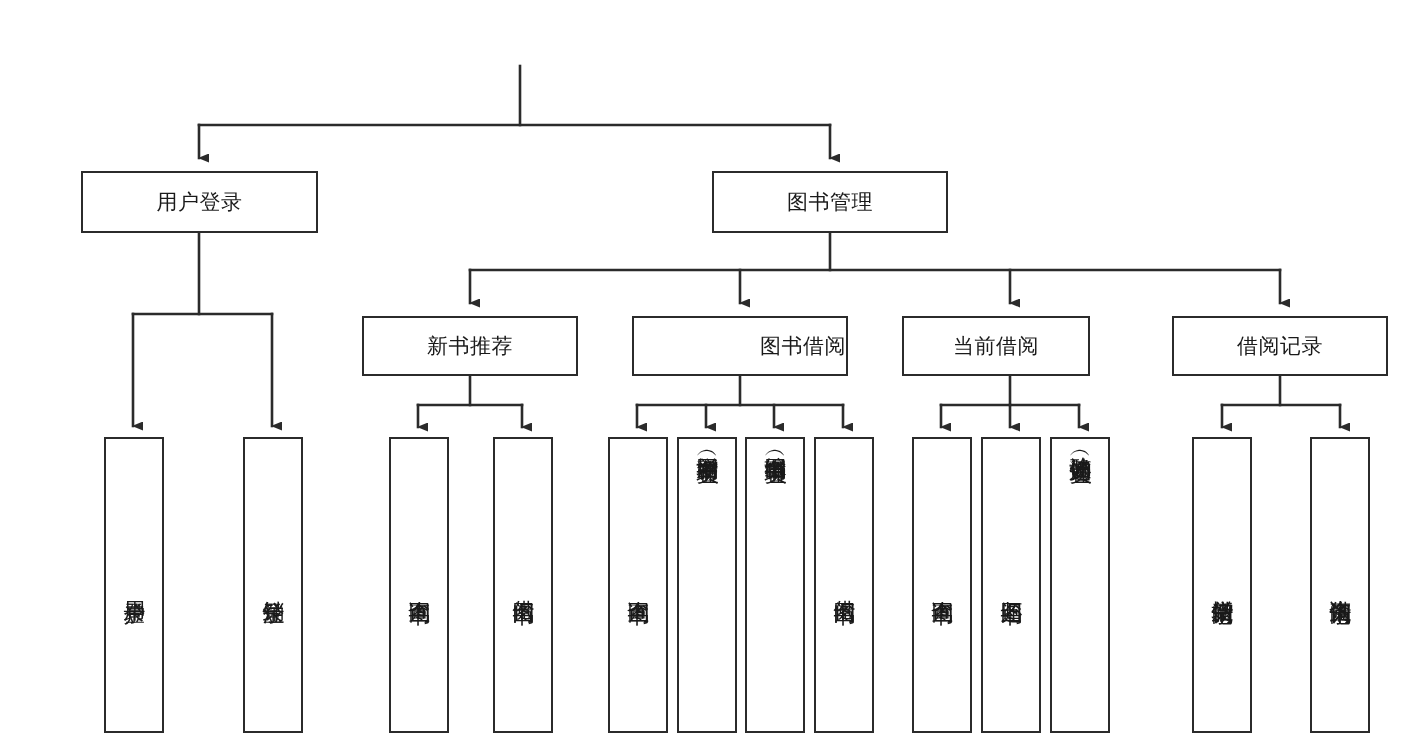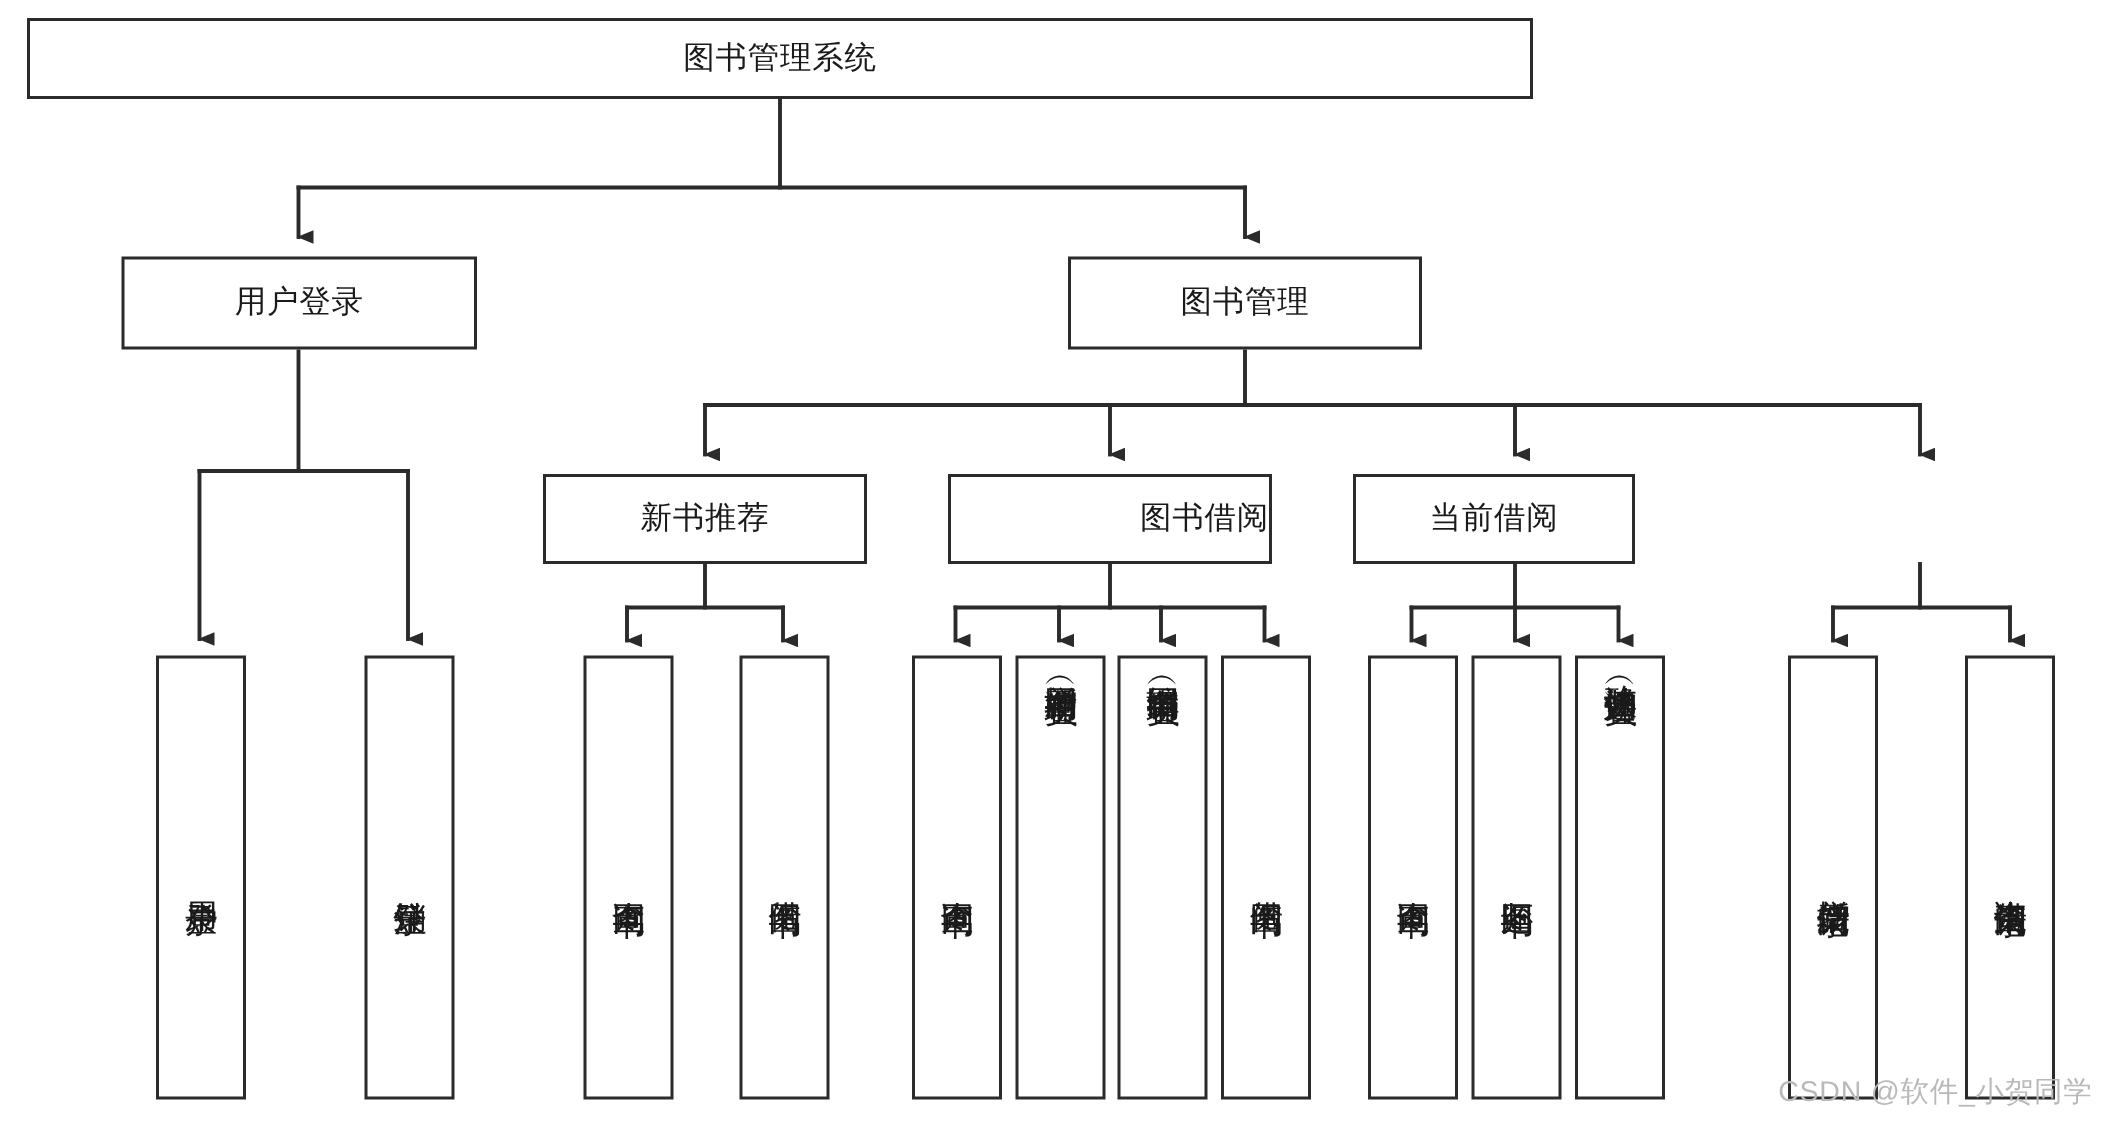--- a/index.html
+++ b/index.html
@@ -124,40 +124,40 @@
       <path d="M1010,405 L1010,427" marker-end="url(#arrowhead)"></path>
       <path d="M1079,405 L1079,427" marker-end="url(#arrowhead)"></path>
 
       <path d="M1280,376 L1280,405"></path>
       <path d="M1222,405 L1340,405"></path>
       <path d="M1222,405 L1222,427" marker-end="url(#arrowhead)"></path>
       <path d="M1340,405 L1340,427" marker-end="url(#arrowhead)"></path>
     </g>
   </svg>
 
-  <div class="node node-h" style="left:18px; top:12px; width:1004px; height:54px;">
-    <span class="node-label">图书管理系统</span>
-  </div>
 
   <div class="node node-h" style="left:81px; top:171px; width:237px; height:62px;">
     <span class="node-label">用户登录</span>
   </div>
   <div class="node node-h" style="left:362px; top:316px; width:216px; height:60px;">
     <span class="node-label">新书推荐</span>
   </div>
 
   <div class="node node-h" style="left:712px; top:171px; width:236px; height:62px;">
     <span class="node-label">图书管理</span>
   </div>
   <div class="node node-h" style="left:632px; top:316px; width:216px; height:60px;justify-content:flex-end;">
     <span class="node-label">图书借阅</span>
   </div>
   <div class="node node-h" style="left:902px; top:316px; width:188px; height:60px;">
     <span class="node-label">当前借阅</span>
   </div>
+  <div class="node node-h" style="left:1172px; top:316px; width:216px; height:60px;">
+    <span class="node-label">借阅记录</span>
+  </div>
 
   <div class="node node-v center-text" style="left:104px; top:437px; width:60px; height:296px;">
     <span class="node-label">用户登录</span>
   </div>
   <div class="node node-v center-text" style="left:243px; top:437px; width:60px; height:296px;">
     <span class="node-label">注销登录</span>
   </div>
 
   <div class="node node-v center-text" style="left:389px; top:437px; width:60px; height:296px;">
     <span class="node-label">查询图书</span>
@@ -189,15 +189,14 @@
     <span class="node-label">确认归还（管理员）</span>
   </div>
 
   <div class="node node-v center-text" style="left:1192px; top:437px; width:60px; height:296px;">
     <span class="node-label">新增借阅记录</span>
   </div>
   <div class="node node-v center-text" style="left:1310px; top:437px; width:60px; height:296px;">
     <span class="node-label">查询借阅记录</span>
   </div>
 
-  <div id="watermark">CSDN @软件_小贺同学</div>
 
 </div>
 
 </body></html>

